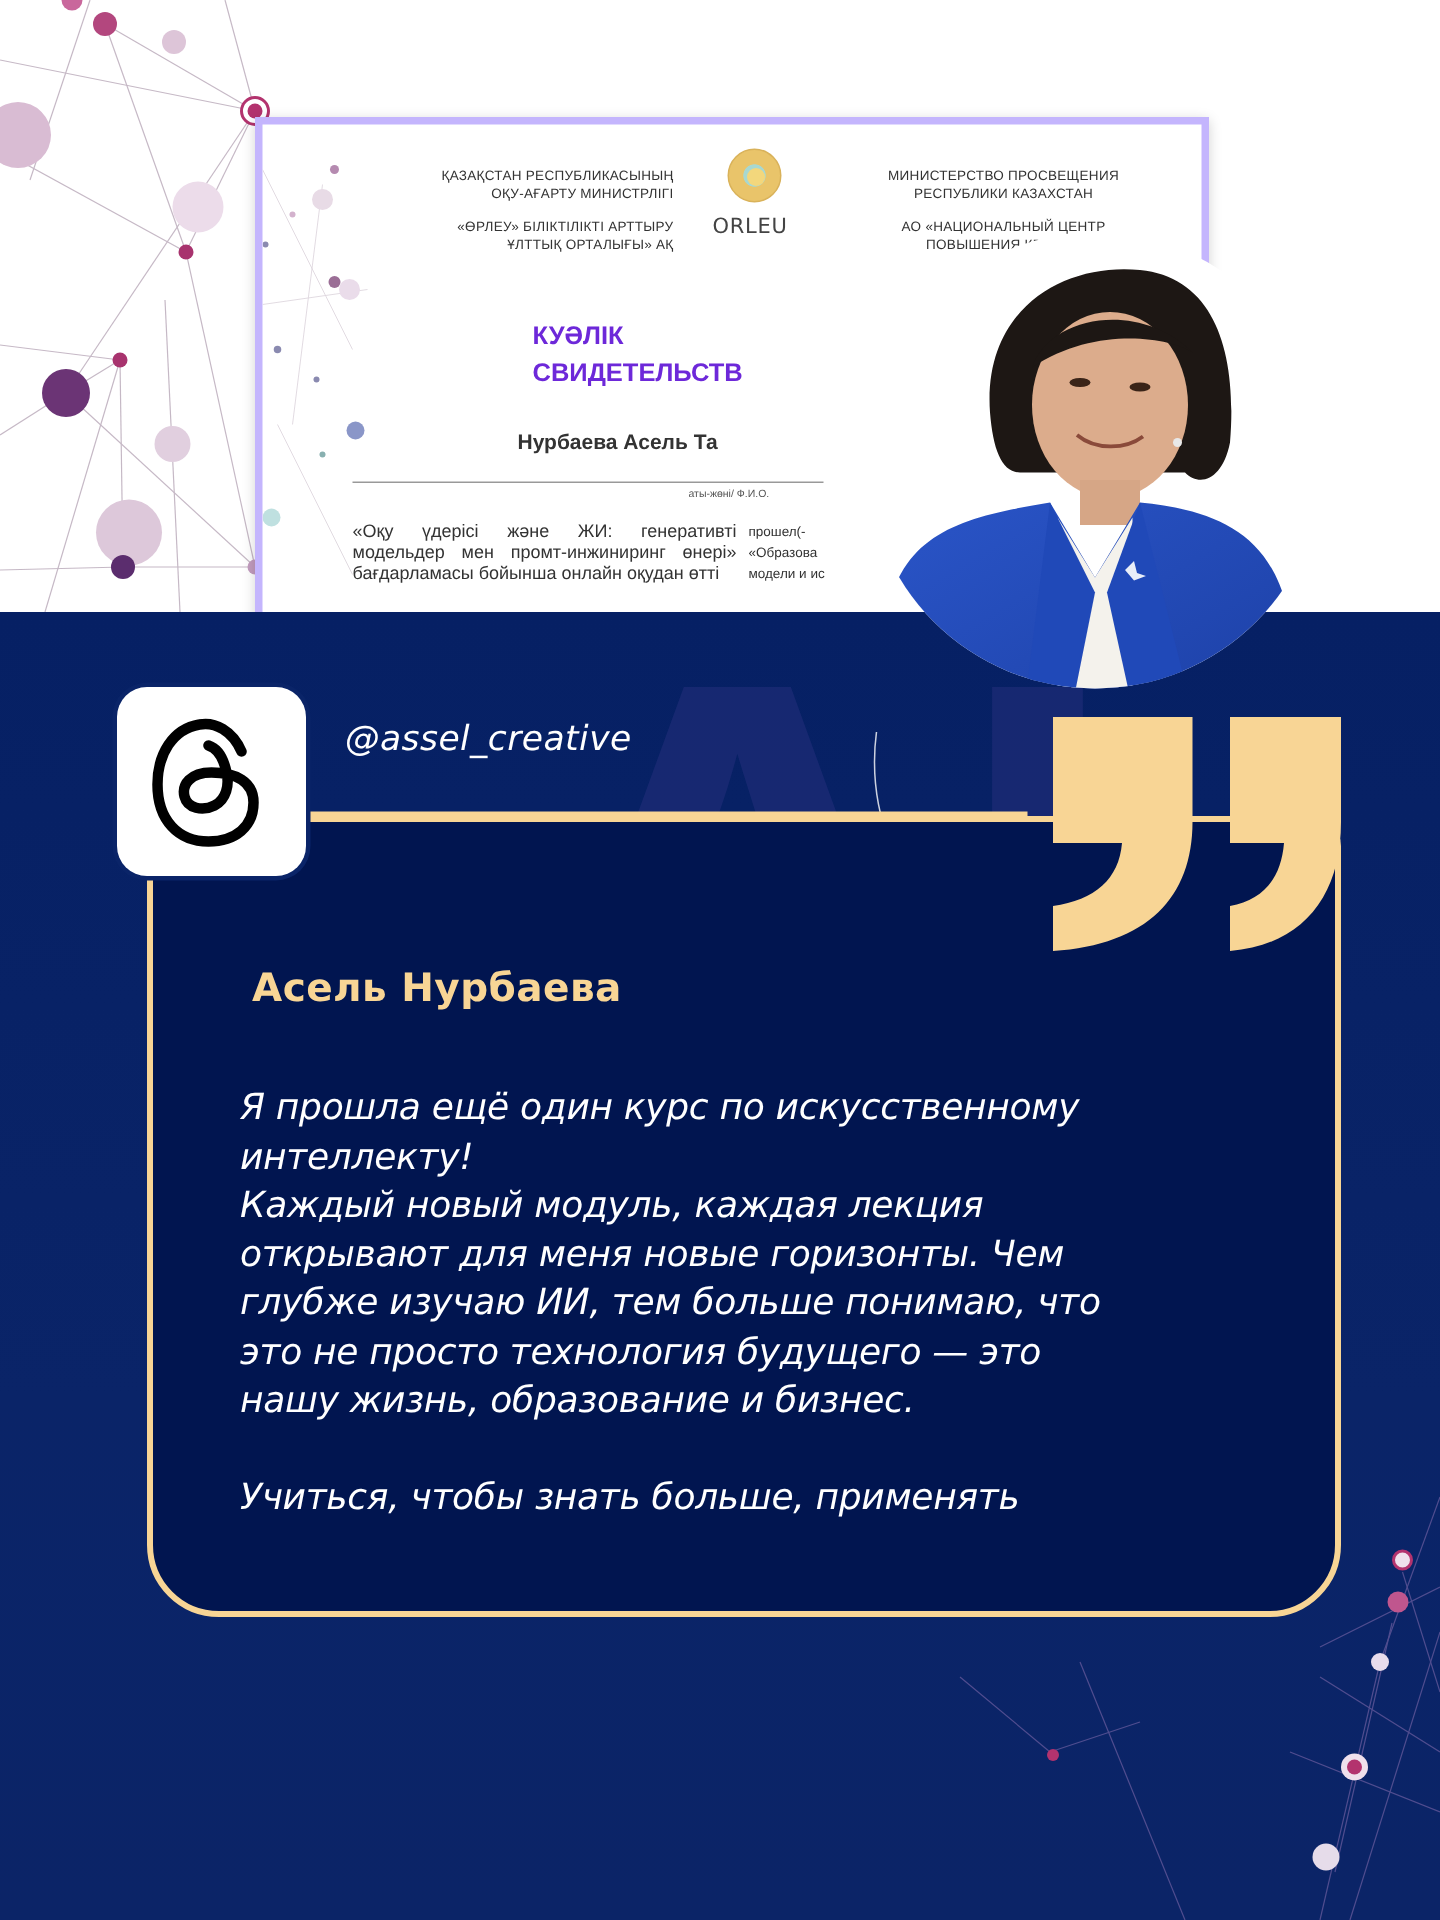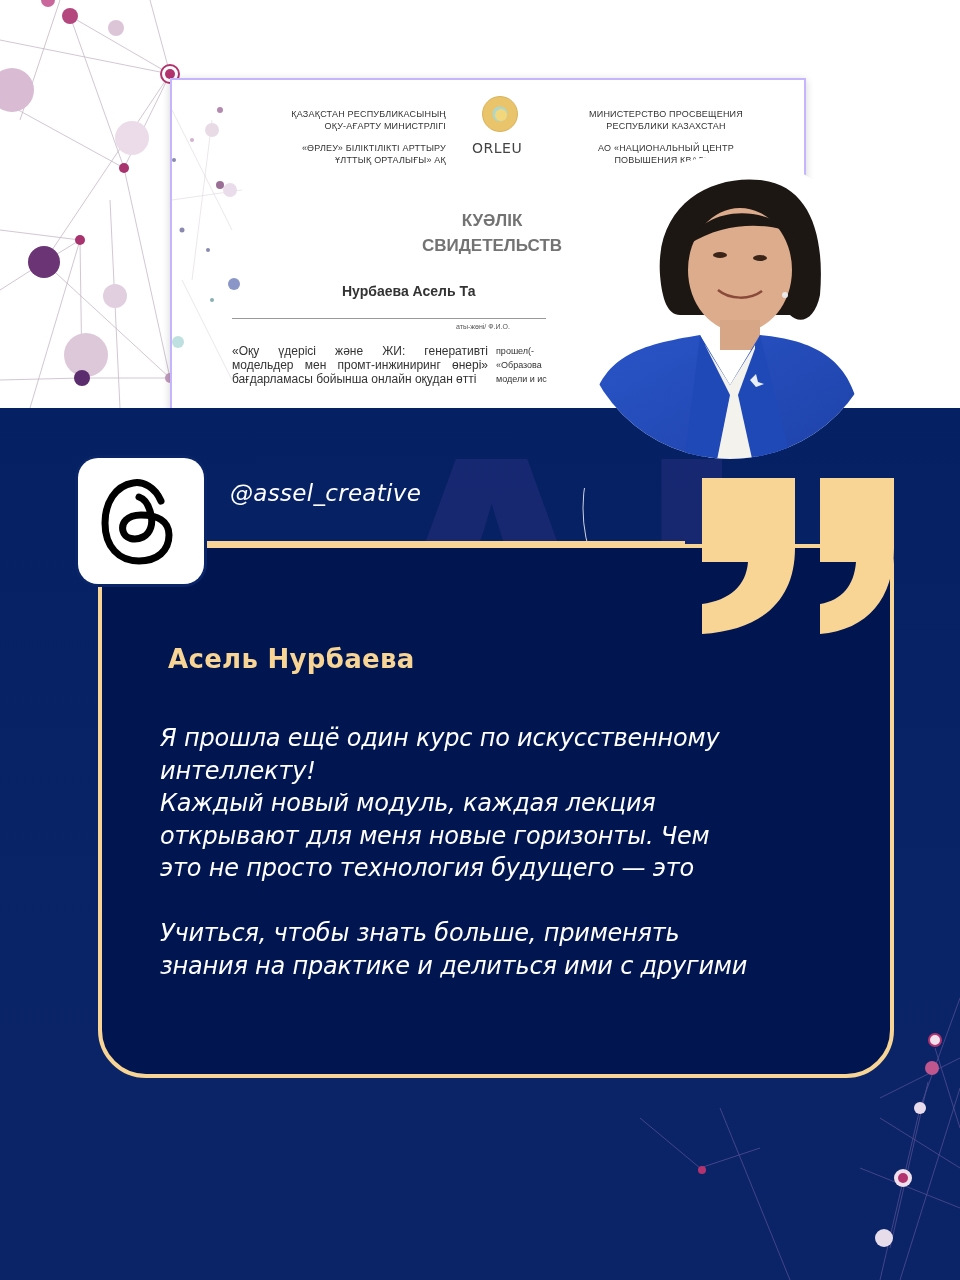--- a/index.html
+++ b/index.html
@@ -5,21 +5,21 @@
   * { box-sizing: border-box; margin: 0; padding: 0; }
   html, body { width: 960px; height: 1280px; overflow: hidden; background: #ffffff; }
   body { position: relative; font-family: "Liberation Sans", sans-serif; }
 
   
   .top-section { position: absolute; left: 0; top: 0; width: 960px; height: 408px; background: #ffffff; overflow: hidden; }
   .network-svg { position: absolute; left: 0; top: 0; }
 
   .certificate {
     position: absolute; left: 170px; top: 78px; width: 636px; height: 340px;
-    background: #ffffff; border: 2px solid #c4b5fd;
+    background: #ffffff; border: 5px solid #c4b5fd;
     box-shadow: 0 2px 8px rgba(0,0,0,0.18);
     overflow: hidden;
   }
   .cert-inner-net { position: absolute; left: 0; top: 0; }
   .cert-header-left {
     position: absolute; left: 70px; top: 28px; width: 204px; text-align: right;
     font-size: 9px; line-height: 12px; color: #333; letter-spacing: 0.2px;
   }
   .cert-header-left .gap { height: 10px; }
   .cert-header-right {
@@ -31,22 +31,22 @@
     position: absolute; left: 310px; top: 16px; width: 36px; height: 36px; border-radius: 50%;
     background: radial-gradient(circle, #a8d8d0 0 30%, #e9c46a 32% 100%);
     border: 1px solid #d9b25a;
   }
   .cert-emblem-sun { position: absolute; left: 12px; top: 12px; width: 12px; height: 12px; border-radius: 50%; background: #f3d77c; }
   .cert-orleu {
     position: absolute; left: 300px; top: 60px; width: 56px; text-align: left;
     font-size: 14px; color: #444; letter-spacing: 0.5px; font-family: "DejaVu Sans", sans-serif;
   }
   .cert-title {
-    position: absolute; left: 180px; top: 128px; width: 280px; text-align: center;
-    font-size: 17px; line-height: 25px; font-weight: bold; color: #737373;
+    position: absolute; left: 180px; top: 128px; width: 280px; 
+    font-size: 17px; line-height: 25px; font-weight: bold; color: #6d28d9;
   }
   .cert-name {
     position: absolute; left: 170px; top: 203px; width: 300px;
     font-size: 14px; font-weight: bold; color: #333;
   }
   .cert-line { position: absolute; left: 60px; top: 238px; width: 314px; height: 1px; background: #999; }
   .cert-fio { position: absolute; left: 284px; top: 243px; font-size: 7px; color: #555; }
   .cert-body-left {
     position: absolute; left: 60px; top: 264px; width: 256px;
     font-size: 12px; line-height: 14px; color: #333; text-align: justify;
@@ -297,17 +297,18 @@
   <path d="M140 20 L214 20 L214 90 C214 140 188 172 140 176 L140 146 C162 142 174 128 176 104 L140 104 Z" fill="#f8d595"></path>
 </svg>
 
 <div class="author-name">Асель Нурбаева</div>
 
 <div class="quote-text">
   <p> Я прошла ещё один курс по искусственному</p>
   <p>интеллекту!</p>
   <p>Каждый новый модуль, каждая лекция</p>
   <p>открывают для меня новые горизонты. Чем</p>
+  <p>глубже изучаю ИИ, тем больше понимаю, что</p>
   <p>это не просто технология будущего — это</p>
+  <p>нашу жизнь, образование и бизнес.</p>
   <div class="blank"></div>
   <p>Учиться, чтобы знать больше, применять</p>
-  <p>знания на практике и делиться ими с другими</p>
 </div>
 
 </body></html>

